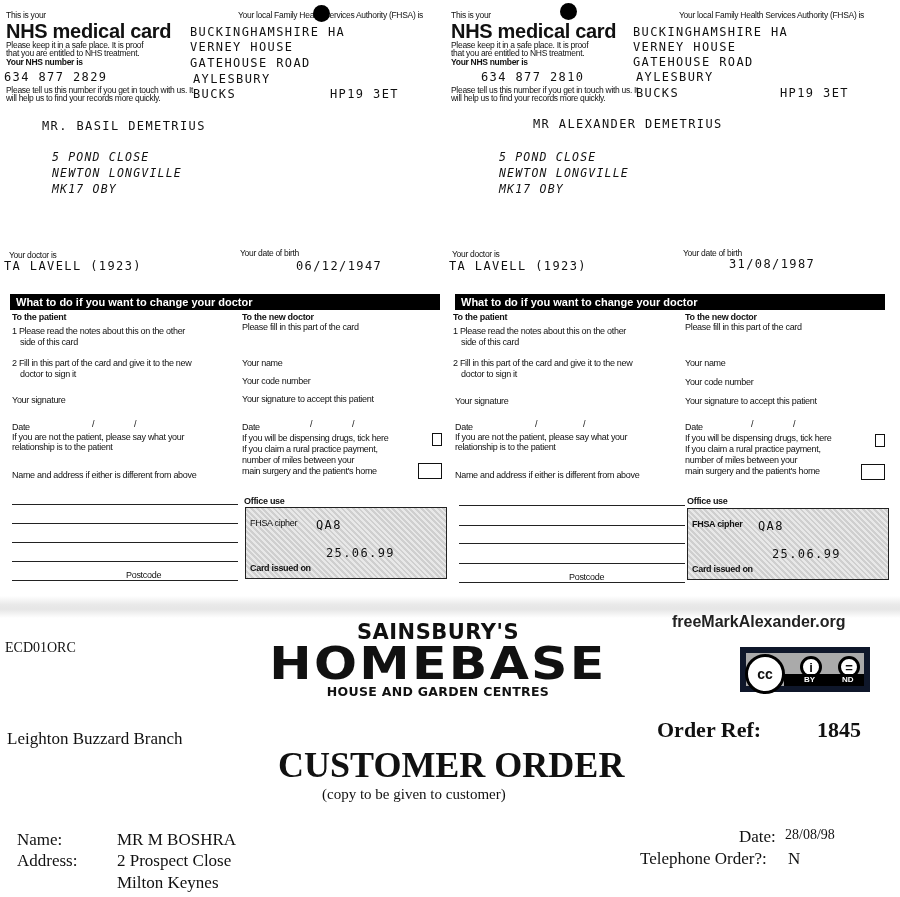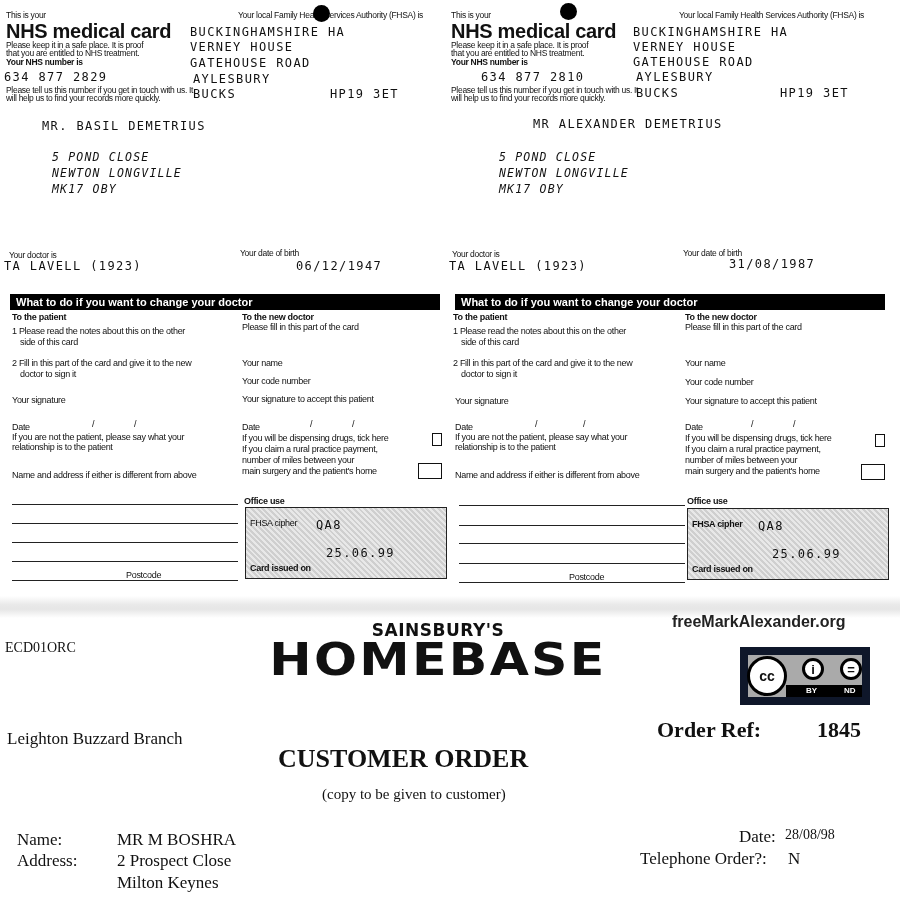--- a/index.html
+++ b/index.html
@@ -25,26 +25,26 @@
   .line { position: absolute; left: 8px; width: 226px; border-top: 1px solid #222; }
   .chk { position: absolute; border: 1.5px solid #111; background: #fff; }
   .office { position: absolute; left: 241px; top: 507px; width: 202px; height: 72px; border: 1.5px solid #222;
             background: repeating-linear-gradient(45deg, #cfcfcf 0 2px, #e8e8e8 2px 4px); }
 
   .sep { position: absolute; left: 0; top: 596px; width: 900px; height: 22px;
          background: linear-gradient(#fff, #e9e9e9 40%, #e6e6e6 60%, #fff); }
 
   .serif { font-family: "Liberation Serif", serif; }
   .logo { position: absolute; left: 268px; top: 620px; width: 340px; text-align: center; }
-  .logo .top { font-size: 17px; font-weight: bold; letter-spacing: 0.5px; font-family: "DejaVu Sans", sans-serif; }
+  .logo .top { font-size: 21px; font-weight: bold; letter-spacing: 0.5px; font-family: "DejaVu Sans", sans-serif; }
   .logo .mid { font-size: 44px; font-weight: bold; letter-spacing: 2px; line-height: 40px; font-family: "DejaVu Sans", sans-serif;
                transform: scaleX(1.15); }
   .logo .bot { font-size: 12.5px; font-weight: bold; letter-spacing: 0.3px; font-family: "DejaVu Sans", sans-serif; }
 
-  .cc { position: absolute; left: 740px; top: 647px; width: 130px; height: 58px; background: #aaa; border: 8px solid #0f172a; }
+  .cc { position: absolute; left: 740px; top: 647px; width: 130px; height: 45px; background: #aaa; border: 6px solid #0f172a; }
   .cc .bar { position: absolute; left: 38px; right: 0; bottom: 0; height: 12px; background: #000; color: #fff;
              font-size: 8px; font-weight: bold; line-height: 12px; }
   .cc .circ { position: absolute; border-radius: 50%; background: #fff; border: 3px solid #000;
               display: flex; align-items: center; justify-content: center; font-weight: bold; }
 </style>
 </head>
 <body>
 
 <div class="card left">
   <div class="abs small" style="left:2px;top:11px;">This is your</div>
@@ -194,39 +194,40 @@
   </div>
 </div>
 
 <div class="sep"></div>
 
 <div class="abs serif" style="left:5px;top:640px;font-size:14px;">ECD01ORC</div>
 
 <div class="logo">
   <div class="top">SAINSBURY'S</div>
   <div class="mid">HOMEBASE</div>
+  <div class="bot">HOUSE AND GARDEN CENTRES</div>
 </div>
 
 <div class="abs" style="left:672px;top:613px;font-size:16px;font-weight:bold;color:#222;">freeMarkAlexander.org</div>
 
 <div class="cc">
   <div class="circ" style="left:-1px;top:1px;width:40px;height:40px;font-size:14px;">cc</div>
   <div class="circ" style="left:54px;top:3px;width:22px;height:22px;font-size:13px;">i</div>
   <div class="circ" style="left:92px;top:3px;width:22px;height:22px;font-size:13px;">=</div>
   <div class="bar">
     <span style="position:absolute;left:20px;">BY</span>
     <span style="position:absolute;left:58px;">ND</span>
   </div>
 </div>
 
 <div class="abs serif" style="left:7px;top:729px;font-size:17px;">Leighton Buzzard Branch</div>
 <div class="abs serif" style="left:657px;top:717px;font-size:22px;font-weight:bold;">Order Ref:</div>
 <div class="abs serif" style="left:817px;top:717px;font-size:22px;font-weight:bold;">1845</div>
 
-<div class="abs serif" style="left:278px;top:744px;font-size:26px;font-weight:bold;">CUSTOMER ORDER</div>
+<div class="abs serif" style="left:278px;top:744px;font-size:36px;font-weight:bold;">CUSTOMER ORDER</div>
 <div class="abs serif" style="left:322px;top:786px;font-size:15px;">(copy to be given to customer)</div>
 
 <div class="abs serif" style="left:17px;top:830px;font-size:17px;">Name:</div>
 <div class="abs serif" style="left:117px;top:830px;font-size:17px;">MR M BOSHRA</div>
 <div class="abs serif" style="left:17px;top:851px;font-size:17px;">Address:</div>
 <div class="abs serif" style="left:117px;top:851px;font-size:17px;">2 Prospect Close</div>
 <div class="abs serif" style="left:117px;top:873px;font-size:17px;">Milton Keynes</div>
 
 <div class="abs serif" style="left:739px;top:827px;font-size:17px;">Date:</div>
 <div class="abs serif" style="left:785px;top:827px;font-size:14px;">28/08/98</div>

